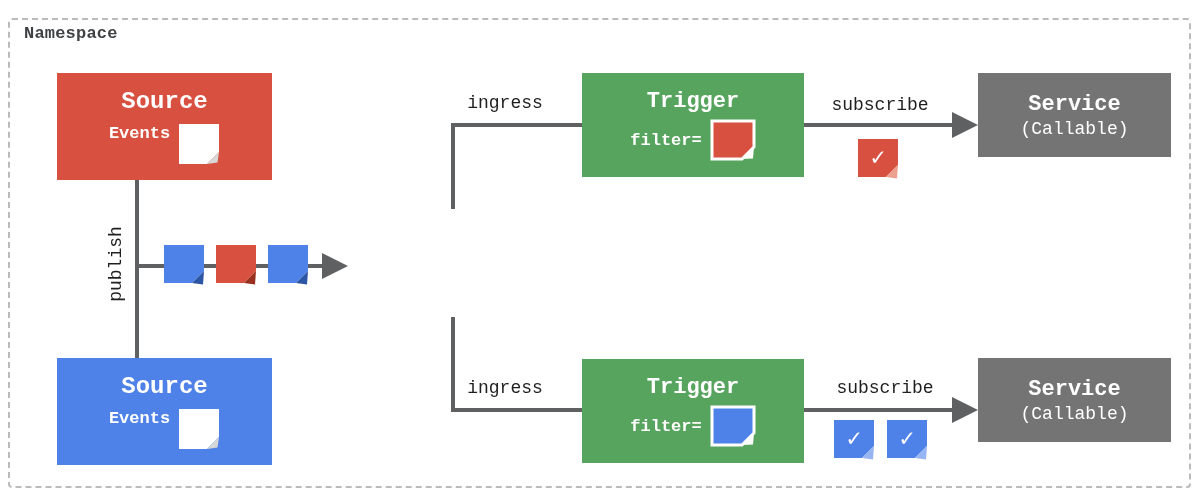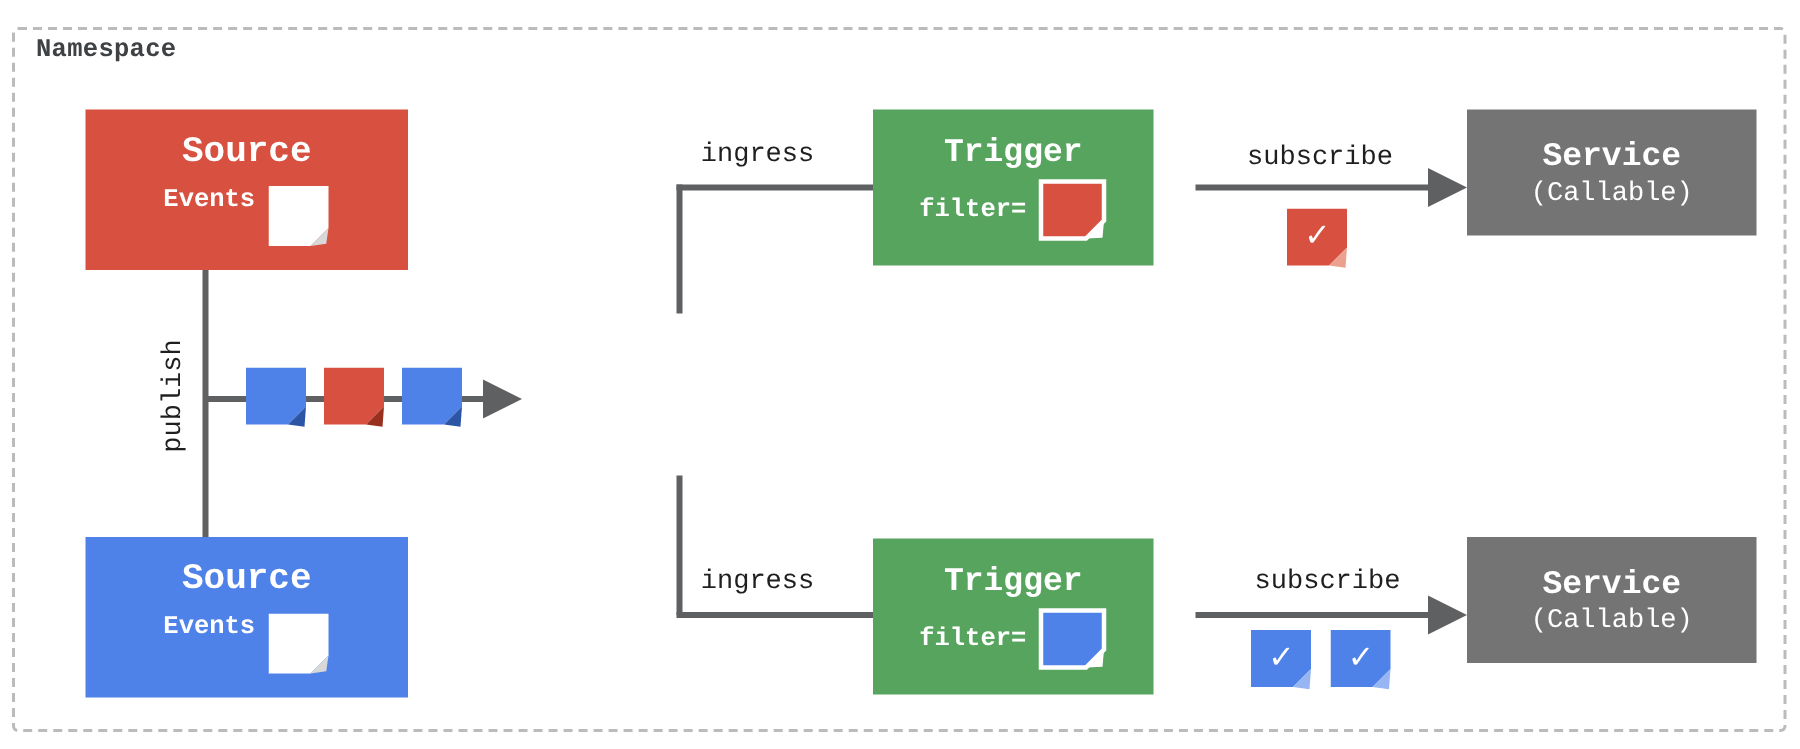--- a/index.html
+++ b/index.html
@@ -19,21 +19,21 @@
   .source{left:46px;width:215px;height:107px;gap:9px;margin-left:11px;}
   #source-red{top:73px;background:var(--red);}
   #source-blue{top:358px;background:var(--blue);}
   .source-title{font-size:24px;font-weight:bold;}
   .events-row{display:flex;align-items:flex-start;gap:9px;}
   .events-label{font-size:17px;font-weight:bold;}
 
   .broker{left:352px;top:208px;width:205px;height:109px;background:var(--yellow);}
   .broker-title{font-size:24px;font-weight:bold;color:#141414;}
 
-  .trigger{left:582px;width:187px;height:104px;background:var(--green);gap:5px;}
+  .trigger{left:582px;width:222px;height:104px;background:var(--green);gap:5px;}
   #trigger-top{top:73px;}
   #trigger-bottom{top:359px;}
   .trigger-title{font-size:22px;font-weight:bold;}
   .filter-row{display:flex;align-items:center;gap:8px;text-align:right;}
   .filter-label{font-size:17px;font-weight:bold;}
 
   .service{left:978px;width:193px;height:84px;background:var(--gray);gap:2px;}
   #service-top{top:73px;}
   #service-bottom{top:358px;}
   .service-title{font-size:22px;font-weight:bold;}

